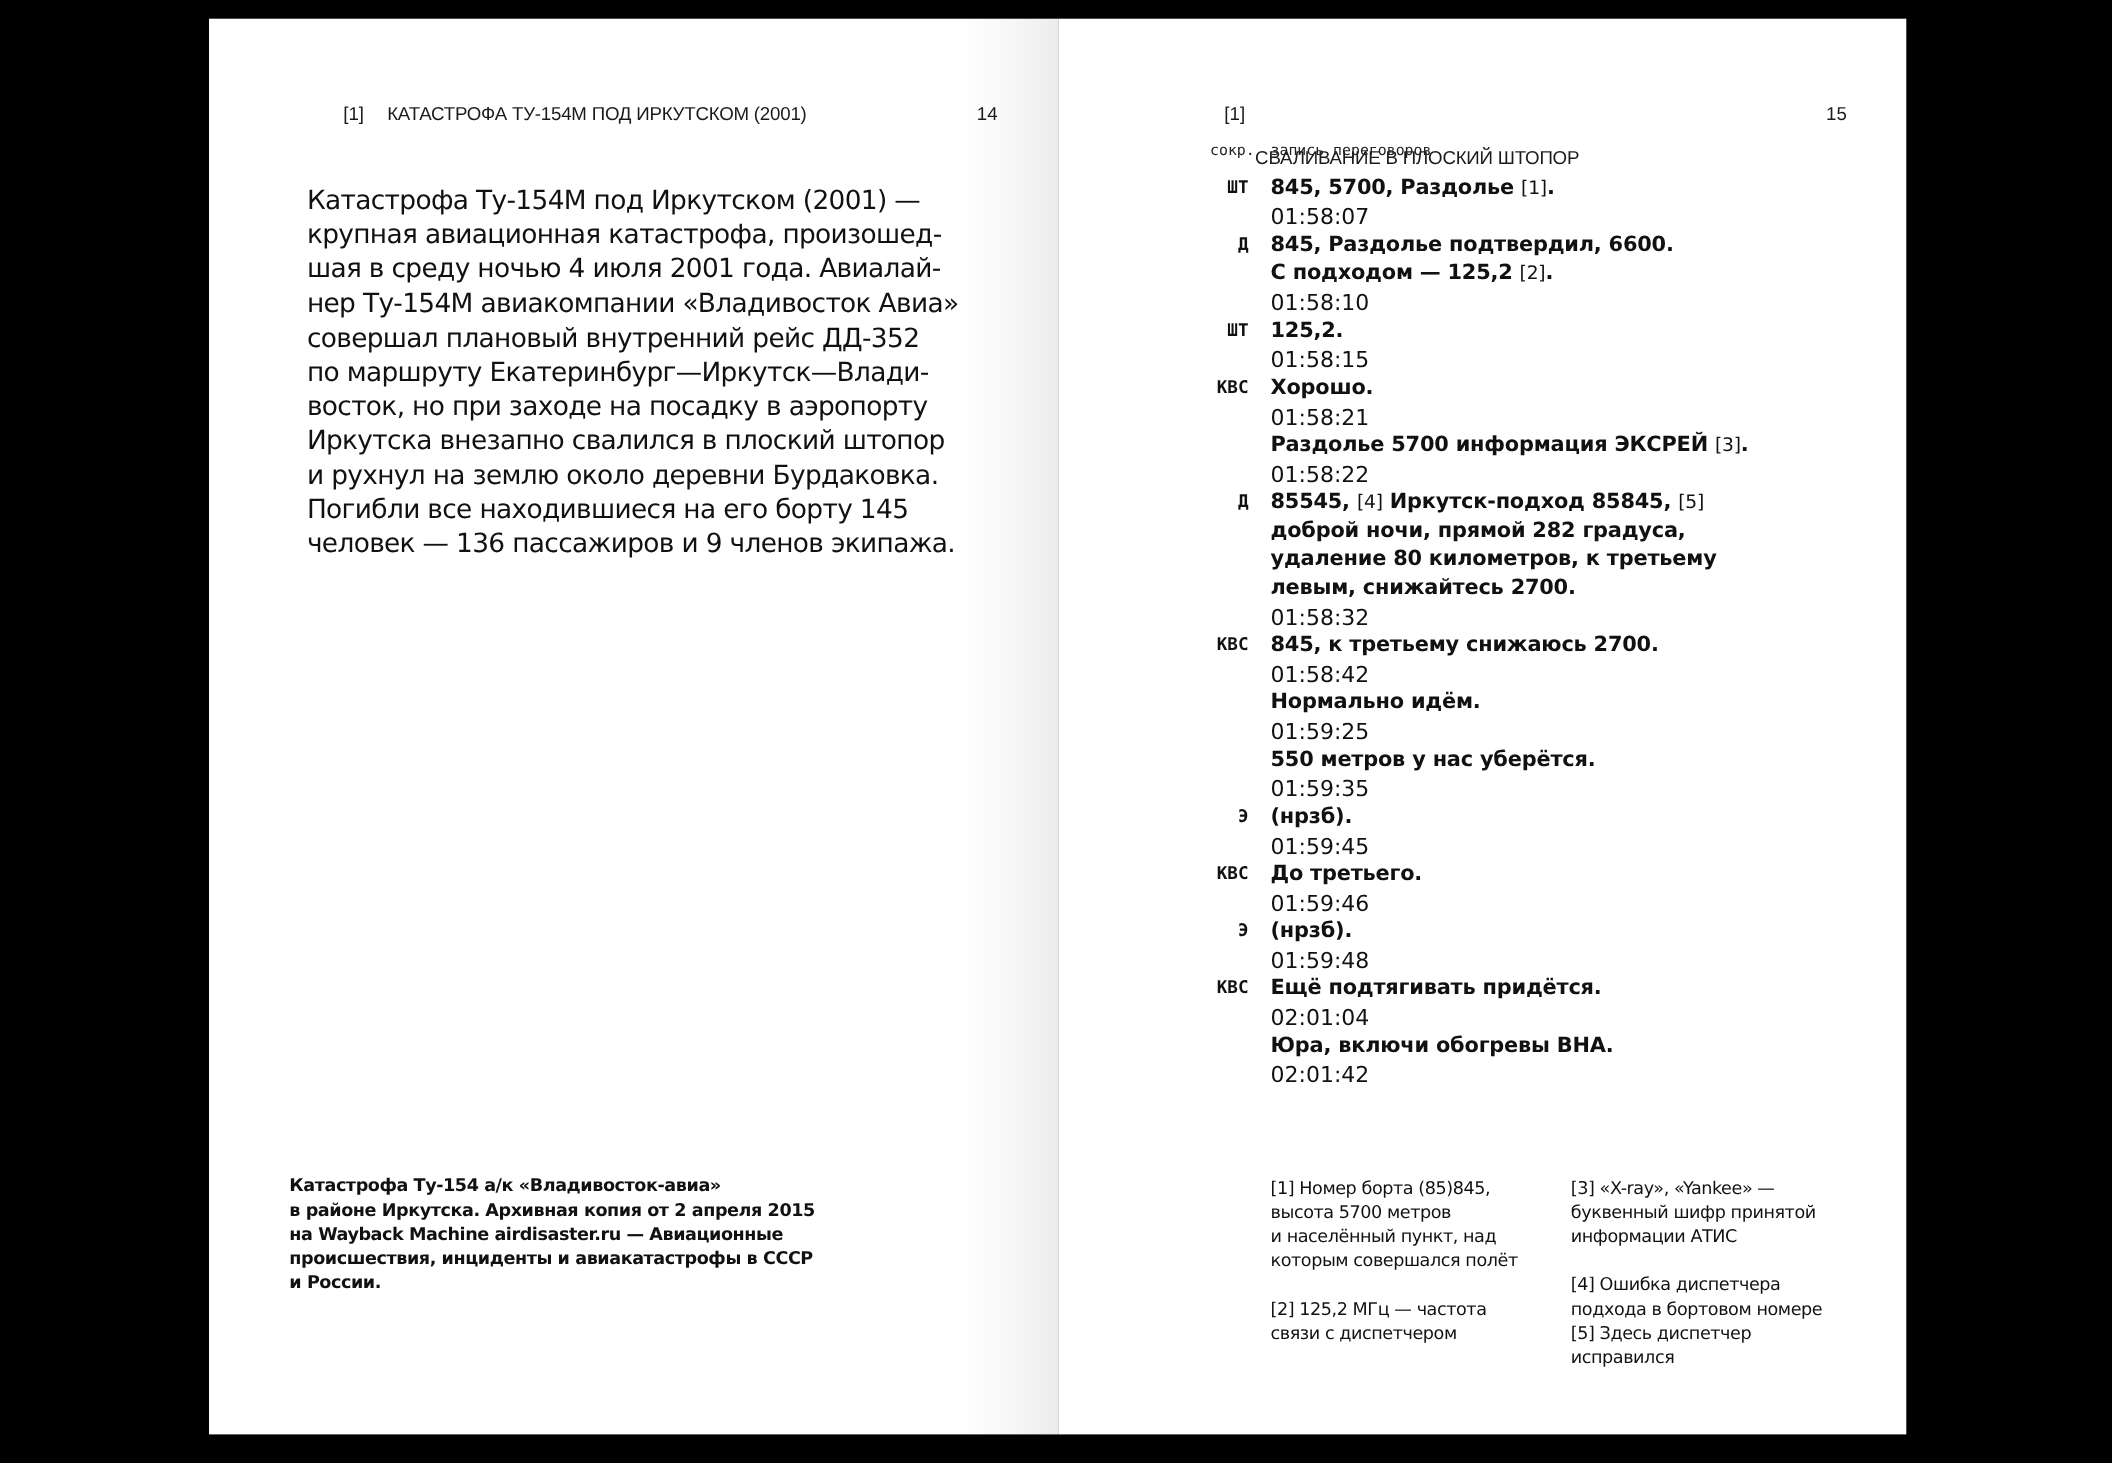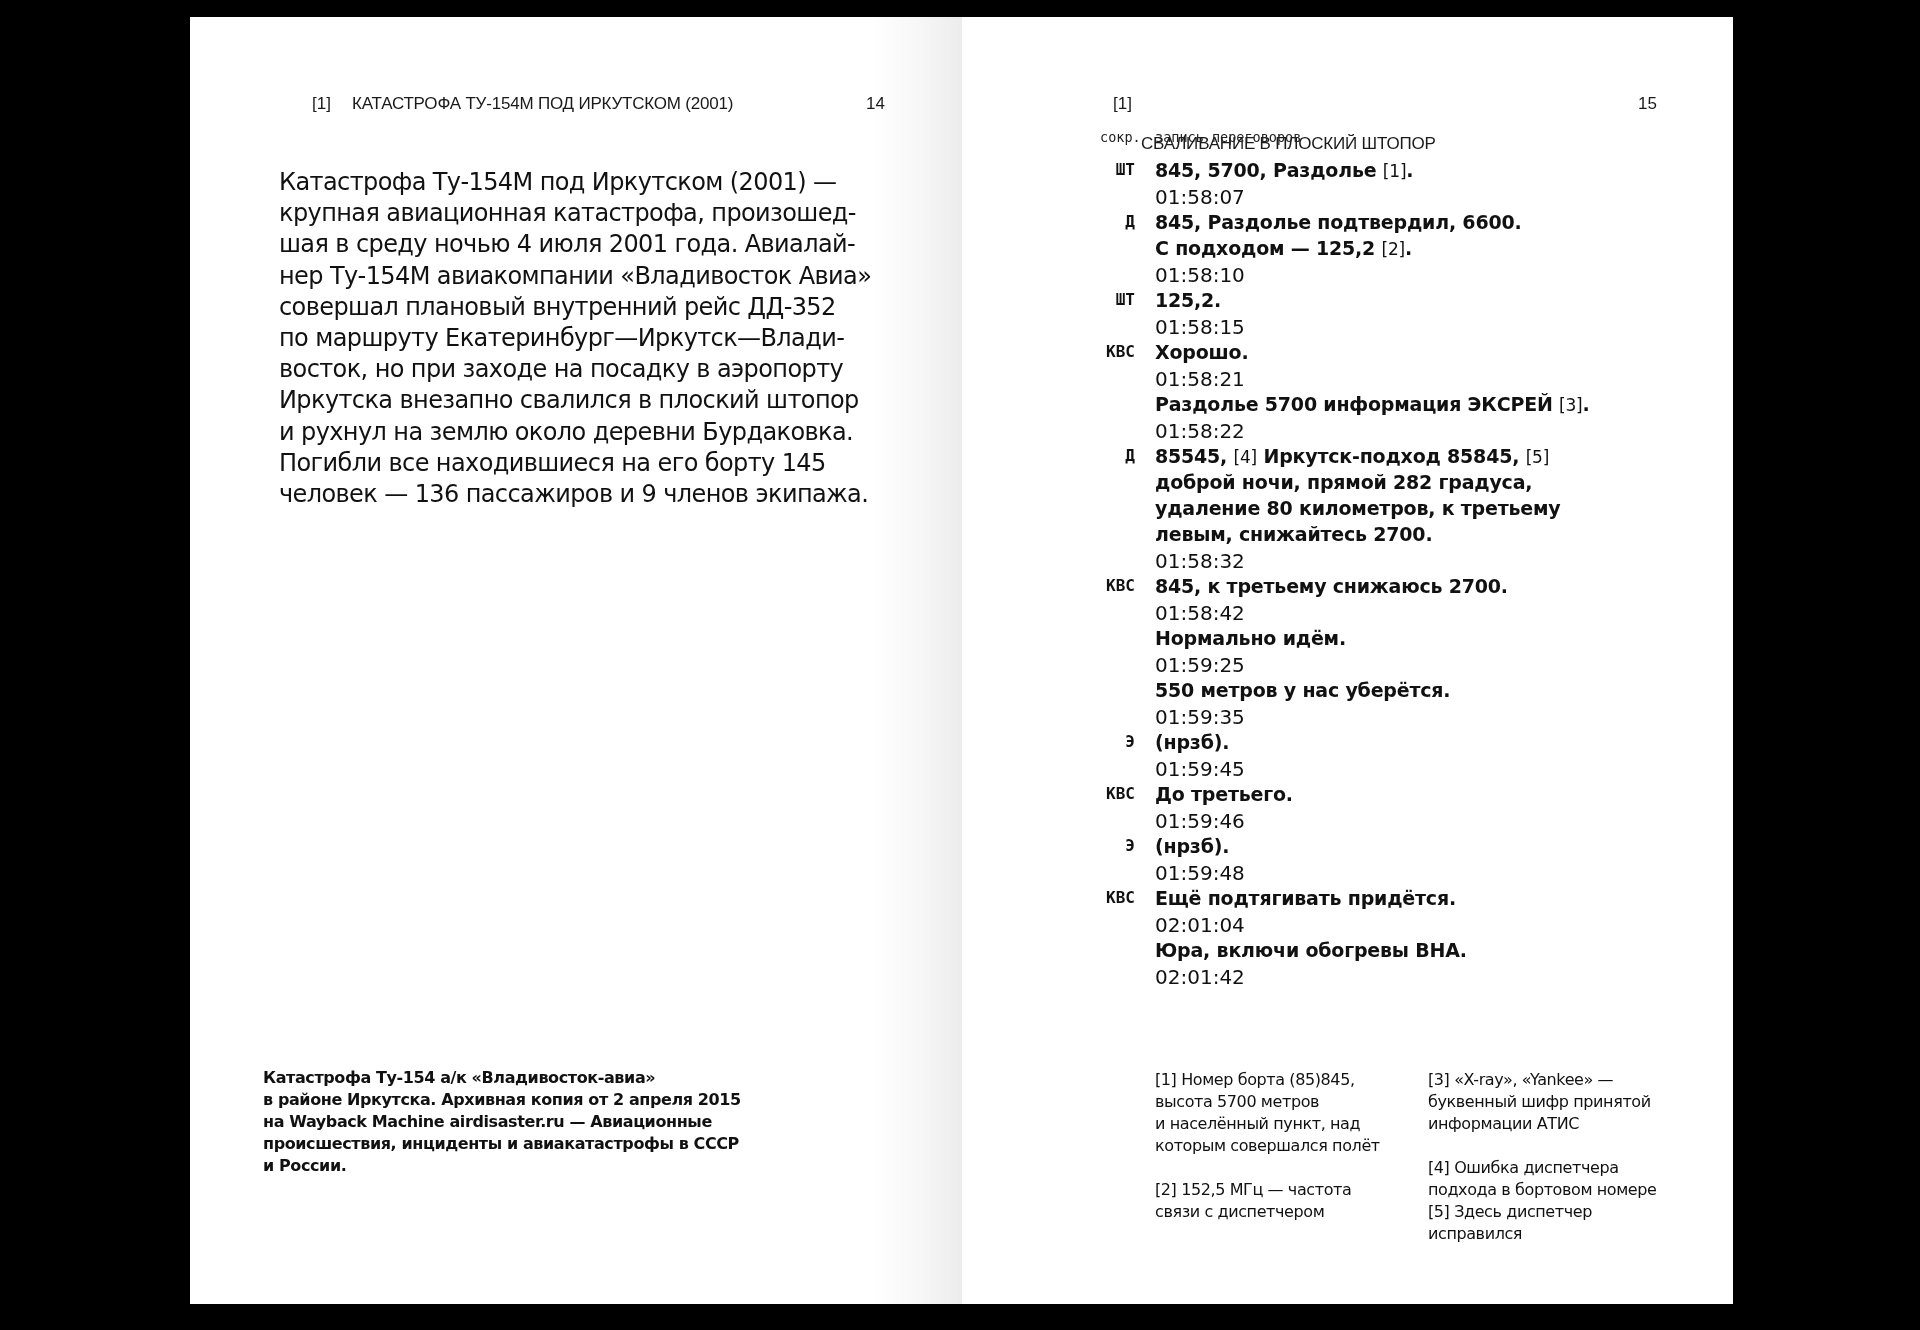--- a/index.html
+++ b/index.html
@@ -8,21 +8,21 @@
     font-family: "DejaVu Sans", sans-serif; color: #111;
   }
   .page { position: absolute; top: 17px; height: 1287px; background: #fff; }
   .page-left { left: 190px; width: 772px;
     background: linear-gradient(to right, #fff 0px, #fff 680px, #f7f7f7 730px, #ececec 772px); }
   .page-right { left: 962px; width: 771px; background: #fff; }
 
   .running-head { position: absolute; top: 77px; font-family: "Liberation Sans", sans-serif; font-size: 17px; color: #1a1a1a; white-space: nowrap; }
   .rh-num { position: absolute; }
   .rh-title { position: absolute; }
-  .rh-page { position: absolute; }
+  .rh-page { position: absolute; margin-left: 22px; }
 
   .left .rh-num { left: 122px; }
   .left .rh-title { left: 162px; letter-spacing: -0.2px; }
   .left .rh-page { left: 676px; }
 
   .right .rh-num { left: 151px; }
   .right .rh-title { left: 179px; letter-spacing: -0.2px; margin-top: 40px; }
   .right .rh-page { left: 676px; }
 
   .lead {
@@ -217,21 +217,21 @@
     </div>
 
   <div class="footnotes">
     <div class="fn" style="left:193px; top:0;">
       <span>[1] Номер борта (85)845,</span>
       <span>высота 5700 метров</span>
       <span>и населённый пункт, над</span>
       <span>которым совершался полёт</span>
     </div>
     <div class="fn" style="left:193px; top:110px;">
-      <span>[2] 152,5 МГц — частота</span>
+      <span>[2] 125,2 МГц — частота</span>
       <span>связи с диспетчером</span>
     </div>
     <div class="fn" style="left:466px; top:0;">
       <span>[3] «X-ray», «Yankee» —</span>
       <span>буквенный шифр принятой</span>
       <span>информации АТИС</span>
     </div>
     <div class="fn" style="left:466px; top:88px;">
       <span>[4] Ошибка диспетчера</span>
       <span>подхода в бортовом номере</span>

